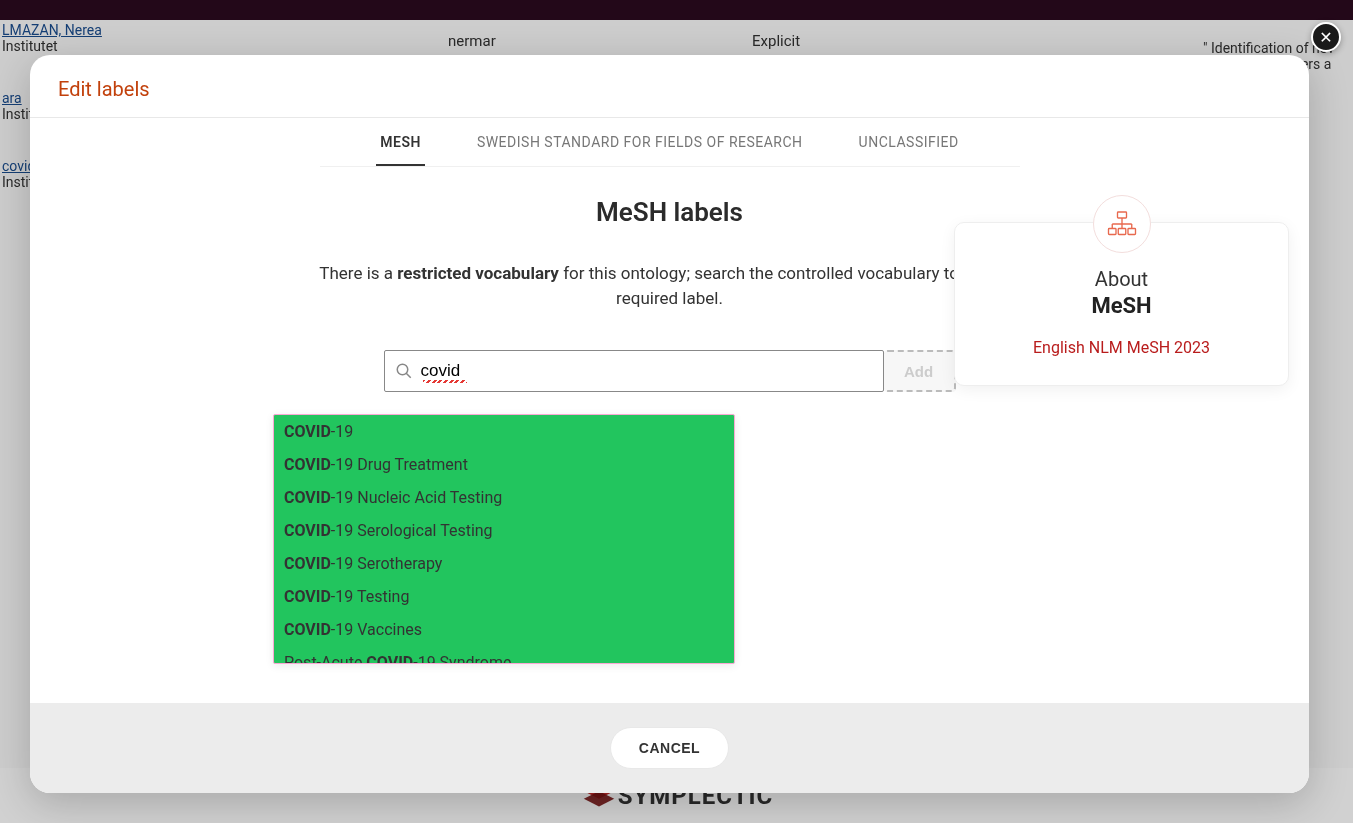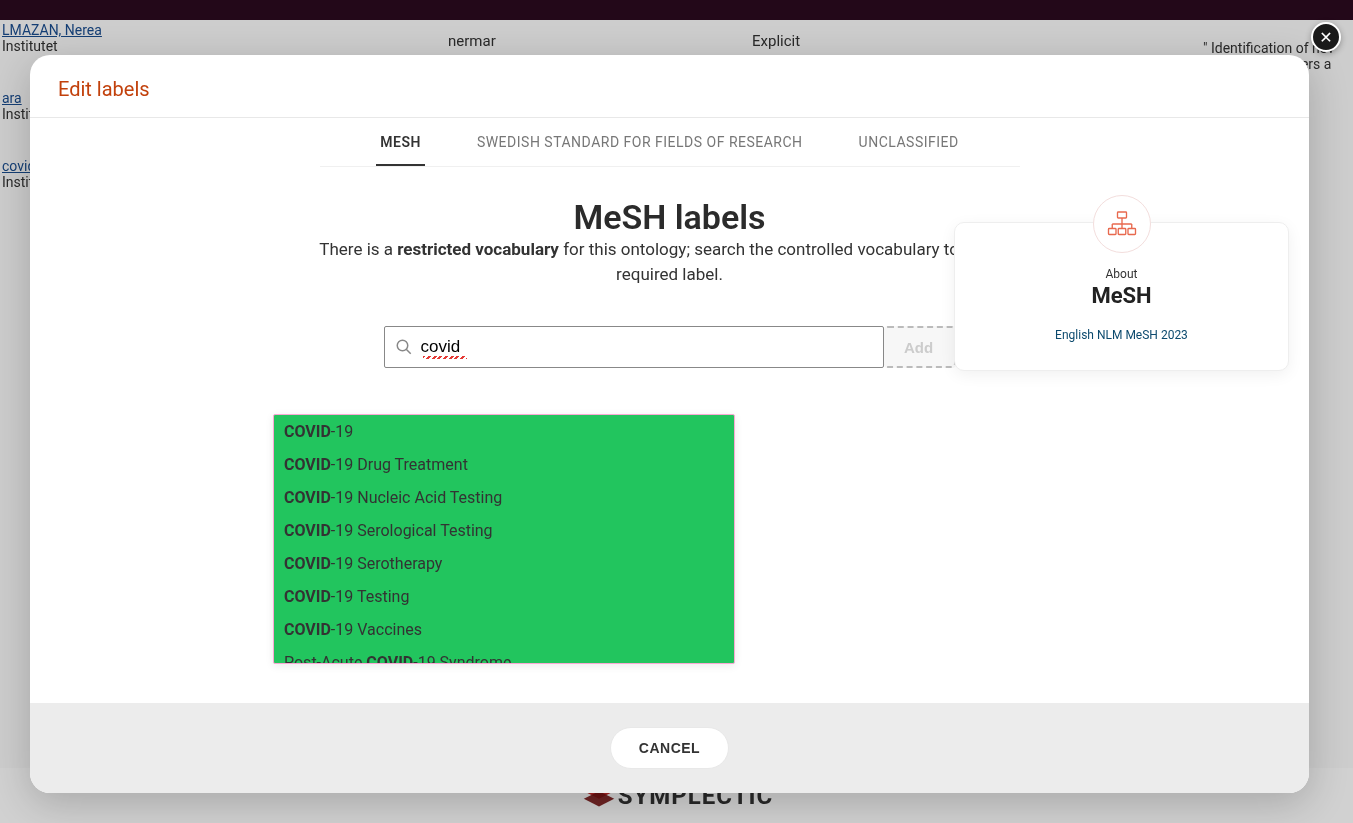--- a/index.html
+++ b/index.html
@@ -146,23 +146,24 @@
   border-bottom-color: #333;
 }
 
 
 .panel {
   padding: 30px 100px 0;
   text-align: center;
   position: relative;
 }
 .panel-title {
-  font-size: 34px;
+  font-size: 26px;
   font-weight: 600;
   color: #2b2b2b;
+  margin-bottom: 34px;
 }
 .panel-desc {
   font-size: 17px;
   color: #333;
   line-height: 1.45;
   max-width: 740px;
   margin: 0 auto 40px;
 }
 .panel-desc b { font-weight: 700; }
 
@@ -276,33 +277,33 @@
   height: 58px;
   border-radius: 50%;
   background: #fff;
   border: 1px solid #f3dedd;
   display: flex;
   align-items: center;
   justify-content: center;
 }
 .about-icon svg { width: 30px; height: 30px; }
 .about-label {
-  font-size: 12px;
+  font-size: 20px;
   color: #333;
   margin-bottom: 2px;
 }
 .about-name {
   font-size: 22px;
   font-weight: 700;
   color: #222;
   margin-bottom: 20px;
 }
 .about-desc {
-  font-size: 12px;
-  color: #0c4a6e;
+  font-size: 16px;
+  color: #b91c1c;
 }
 
 
 .modal-footer {
   background: #ececec;
   padding: 24px;
   display: flex;
   justify-content: center;
   gap: 16px;
 }

